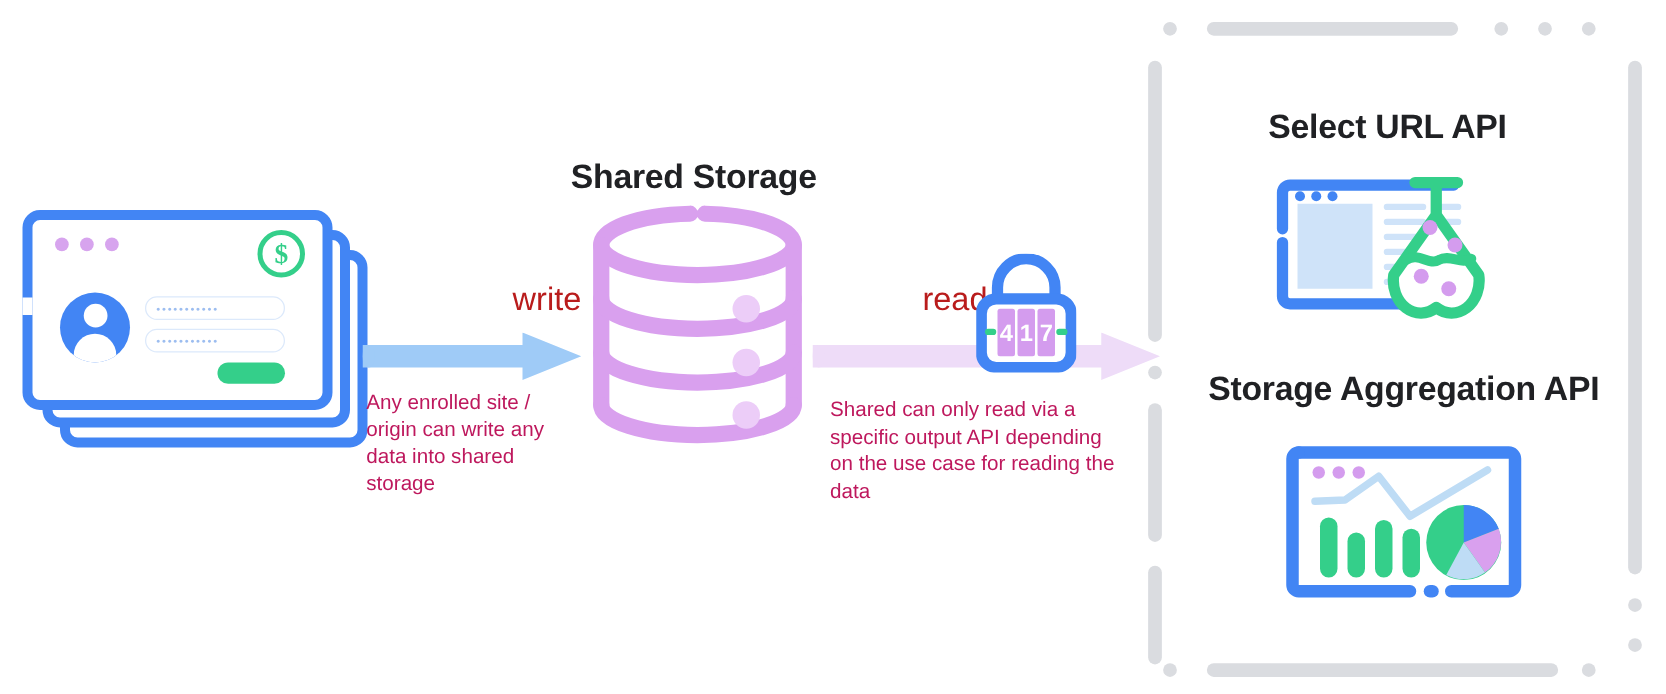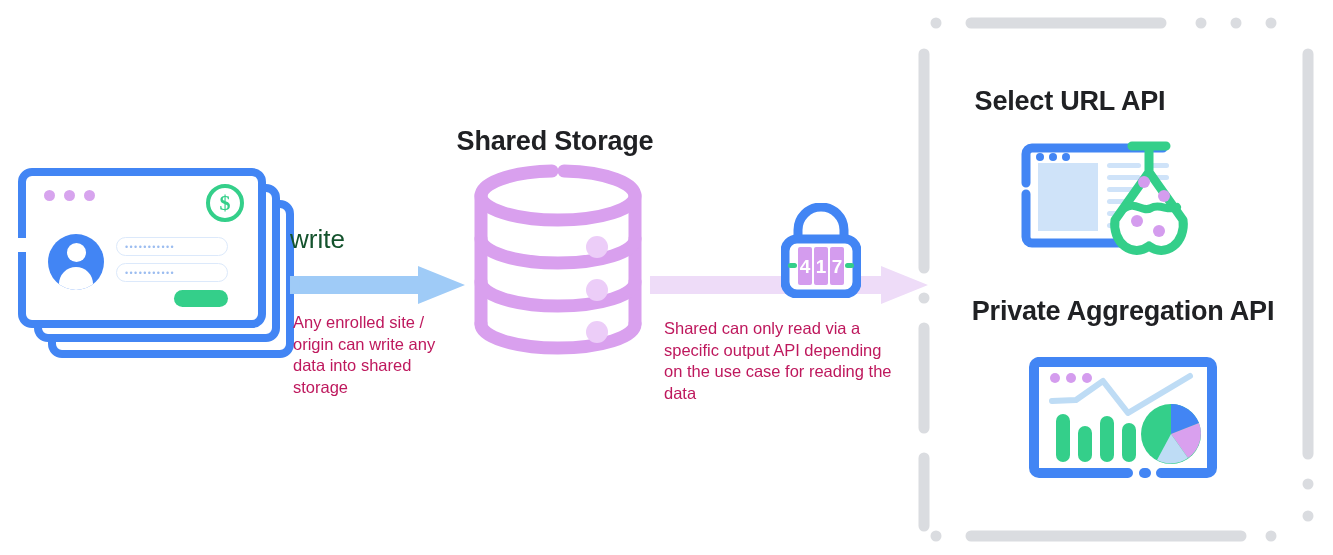--- a/index.html
+++ b/index.html
@@ -12,21 +12,21 @@
 
   
   .abs{position:absolute;}
   .label-title{
     font-weight:700;letter-spacing:-.2px;color:#202124;
     white-space:nowrap;text-align:center;
   }
   .label-body{
     font-size:16.5px;line-height:21.5px;color:#be185d;font-weight:400;
   }
-  .arrow-word{font-size:26px;font-weight:400;color:#14532d;text-align:left;}
+  .arrow-word{font-size:26px;font-weight:400;color:#b91c1c;text-align:right;}
 
   
   #card-stack{left:18px;top:168px;width:278px;height:192px;}
   .card{
     position:absolute;border:8px solid #4285f4;border-radius:14px;background:#fff;
     box-sizing:border-box;
   }
   .card.back2{left:30px;top:32px;width:246px;height:158px;}
   .card.back1{left:16px;top:16px;width:246px;height:158px;}
   .card.front{left:0px;top:0px;width:248px;height:160px;background:#fff;}
@@ -67,21 +67,21 @@
   
   #read-arrow{left:650px;top:266px;width:278px;height:38px;}
   #read-label{left:680px;top:224px;width:110px;}
   #read-desc{left:664px;top:318px;width:235px;}
   #lock{left:781px;top:203px;width:80px;height:95px;}
 
   
   #dash-frame{left:918px;top:8px;width:408px;height:538px;}
 
   
-  #api1-title{left:910px;top:86px;width:320px;}
+  #api1-title{left:950px;top:86px;width:320px;}
   #api1-icon{left:1012px;top:136px;width:220px;height:120px;}
   #api2-title{left:958px;top:296px;width:330px;}
   #api2-icon{left:1028px;top:356px;width:190px;height:128px;}
 </style>
 </head>
 <body>
 
 <div class="stage">
 
   <div class="abs" id="card-stack">
@@ -127,20 +127,21 @@
         <path d="M13 164 C13 177 47 188 90 188 C133 188 167 177 167 164"></path>
         <path d="M13 79 C13 92 47 103 90 103 C133 103 167 92 167 79"></path>
         <path d="M13 122 C13 135 47 146 90 146 C133 146 167 135 167 122"></path>
       </g>
       <circle cx="129" cy="87" r="11" fill="#eccdf8"></circle>
       <circle cx="129" cy="130" r="11" fill="#eccdf8"></circle>
       <circle cx="129" cy="172" r="11" fill="#eccdf8"></circle>
     </svg>
   </div>
 
+  <div class="abs arrow-word" id="read-label">read</div>
 
   <div class="abs" id="read-arrow">
     <svg width="278" height="38" viewBox="0 0 278 38" xmlns="http://www.w3.org/2000/svg">
       <path d="M0 10 h231 V0 l47 19 -47 19 V28 H0 Z" fill="#eedcf8"></path>
       <rect x="0" y="10" width="10" height="18" rx="9" fill="#eedcf8"></rect>
     </svg>
   </div>
 
   <div class="abs" id="lock">
     <svg width="80" height="95" viewBox="0 0 80 95" xmlns="http://www.w3.org/2000/svg">
@@ -224,21 +225,21 @@
         <g fill="#d49cee">
           <circle cx="132" cy="46" r="6"></circle>
           <circle cx="152" cy="60" r="6"></circle>
           <circle cx="125" cy="85" r="6"></circle>
           <circle cx="147" cy="95" r="6"></circle>
         </g>
       </g>
     </svg>
   </div>
 
-  <div class="abs label-title" id="api2-title" style="font-size:27px;">Private Aggregation API</div>
+  <div class="abs label-title" id="api2-title" style="font-size:27px;">Storage Aggregation API</div>
 
   <div class="abs" id="api2-icon">
     <svg width="190" height="128" viewBox="0 0 190 128" xmlns="http://www.w3.org/2000/svg">
       <g stroke="#4285f4" stroke-width="10" fill="#fff" stroke-linecap="round">
         <path d="M11 6 H179 a5 5 0 0 1 5 5 V112 a5 5 0 0 1 -5 5 H133" fill="none"></path>
         <path d="M116 117 h2" fill="none"></path>
         <path d="M100 117 H11 a5 5 0 0 1 -5 -5 V11 a5 5 0 0 1 5 -5" fill="none"></path>
       </g>
       <g fill="#d49cee">
         <circle cx="27" cy="22" r="5"></circle>

